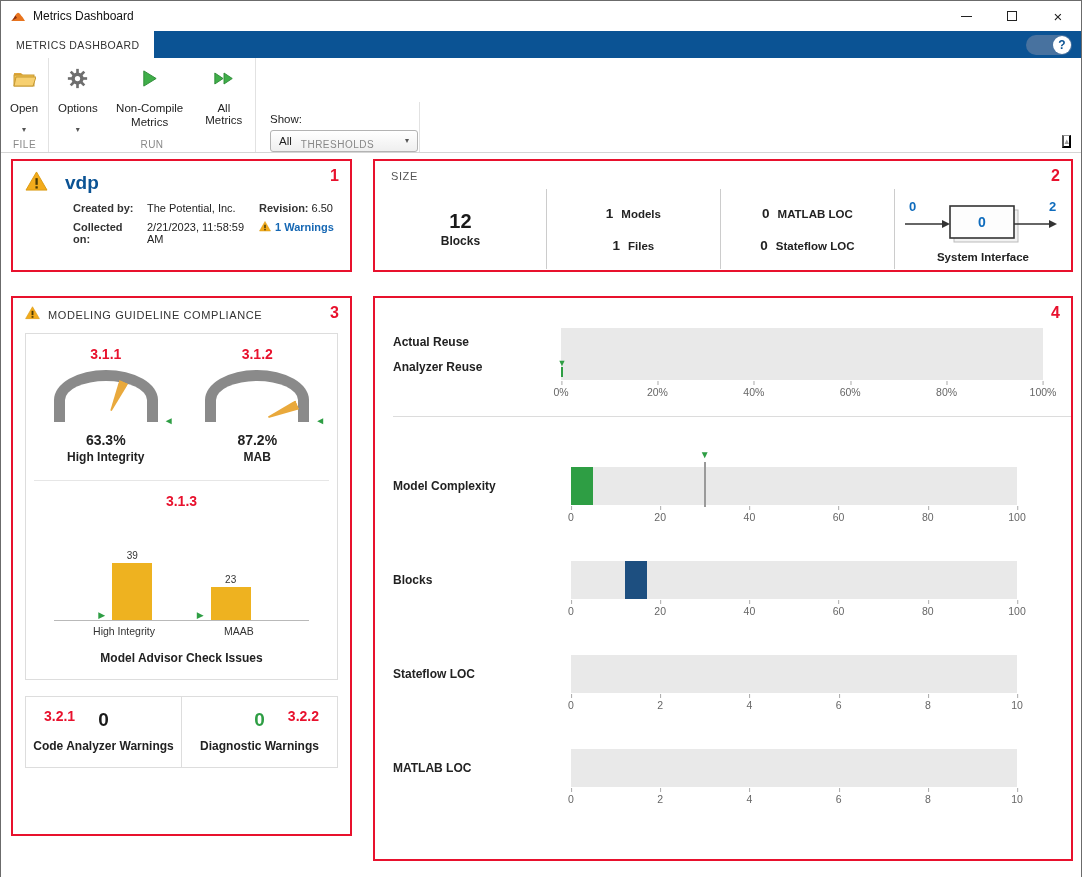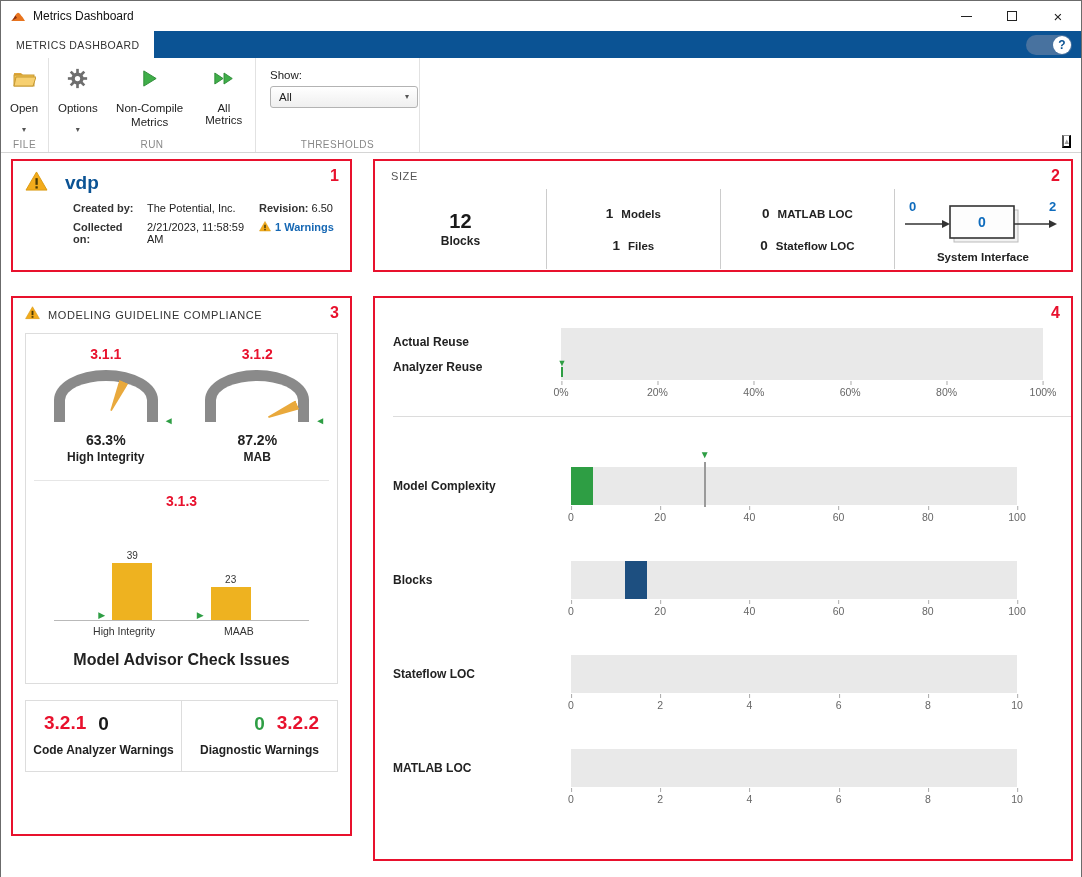--- a/index.html
+++ b/index.html
@@ -82,25 +82,25 @@
   .glabel { font-size:12px; font-weight:bold; margin-top:2px; }
   .gdivider { border-top:1px solid #e6e6e6; margin:16px 4px 12px; }
   .sec-id { text-align:center; color:#e8112d; font-weight:bold; font-size:14px; margin-bottom:16px; }
   .barchart { display:flex; justify-content:space-evenly; align-items:flex-end; height:96px; border-bottom:1px solid #b9b9b9; margin:0 24px; }
   .bargroup { position:relative; width:40px; display:flex; flex-direction:column; align-items:center; cursor:pointer; }
   .bval { font-size:10px; color:#333; margin-bottom:2px; }
   .cbar { width:40px; background:#eeb220; }
   .bmark { position:absolute; left:-14px; bottom:0; color:#2e9e44; font-size:9px; line-height:1; }
   .barlabels { display:flex; justify-content:space-evenly; margin:4px 24px 0; }
   .barlabels span { width:90px; text-align:center; font-size:10.5px; color:#333; }
-  .chart-title { text-align:center; font-weight:bold; font-size:16px; margin-top:14px; }
+  .chart-title { text-align:center; font-weight:bold; font-size:12px; margin-top:14px; }
   .cards { display:flex; margin:16px 2px 0; }
   .scard { flex:1; border:1px solid #ddd; background:#fff; position:relative; text-align:center; padding:12px 6px 12px; cursor:pointer; }
   .scard + .scard { border-left:none; }
-  .cid { position:absolute; top:11px; color:#e8112d; font-weight:bold; font-size:19px; }
+  .cid { position:absolute; top:11px; color:#e8112d; font-weight:bold; font-size:14px; }
   .cid.left { left:18px; } .cid.right { right:18px; }
   .cval { font-size:19px; font-weight:bold; }
   .clabel { font-weight:bold; font-size:12px; line-height:1.3; margin-top:8px; }
 
   
   #p4 { left:372px; top:143px; width:700px; height:565px; padding:8px 0 0; }
   #p4 .phead { padding-left:12px; }
   .p4-body { padding:22px 0 0 18px; }
   .reuse-row, .metric-row { display:flex; }
   .reuse-labels { width:168px; font-weight:bold; font-size:12px; padding-top:7px; }
@@ -204,21 +204,21 @@
           <svg width="22" height="19" viewBox="0 0 24 20">
               <path d="M2 4 L11 10 L2 16 Z" fill="#3fae49" stroke="#2c8a36"></path>
               <path d="M12 4 L21 10 L12 16 Z" fill="#3fae49" stroke="#2c8a36"></path>
             </svg>
         </span>
         <span>All Metrics</span>
       </button>
       <div class="tsec-label">RUN</div>
     </div>
 
-    <div class="tsec" style="width:164px;">
+    <div class="tsec" style="width:164px;margin-top:44px;">
       <div class="thresholds-inner">
         <span class="show-label">Show:</span>
         <div class="dropdown">
           <span>All</span>
           <span class="caret">▾</span>
         </div>
       </div>
       <div class="tsec-label">THRESHOLDS</div>
     </div>
 

